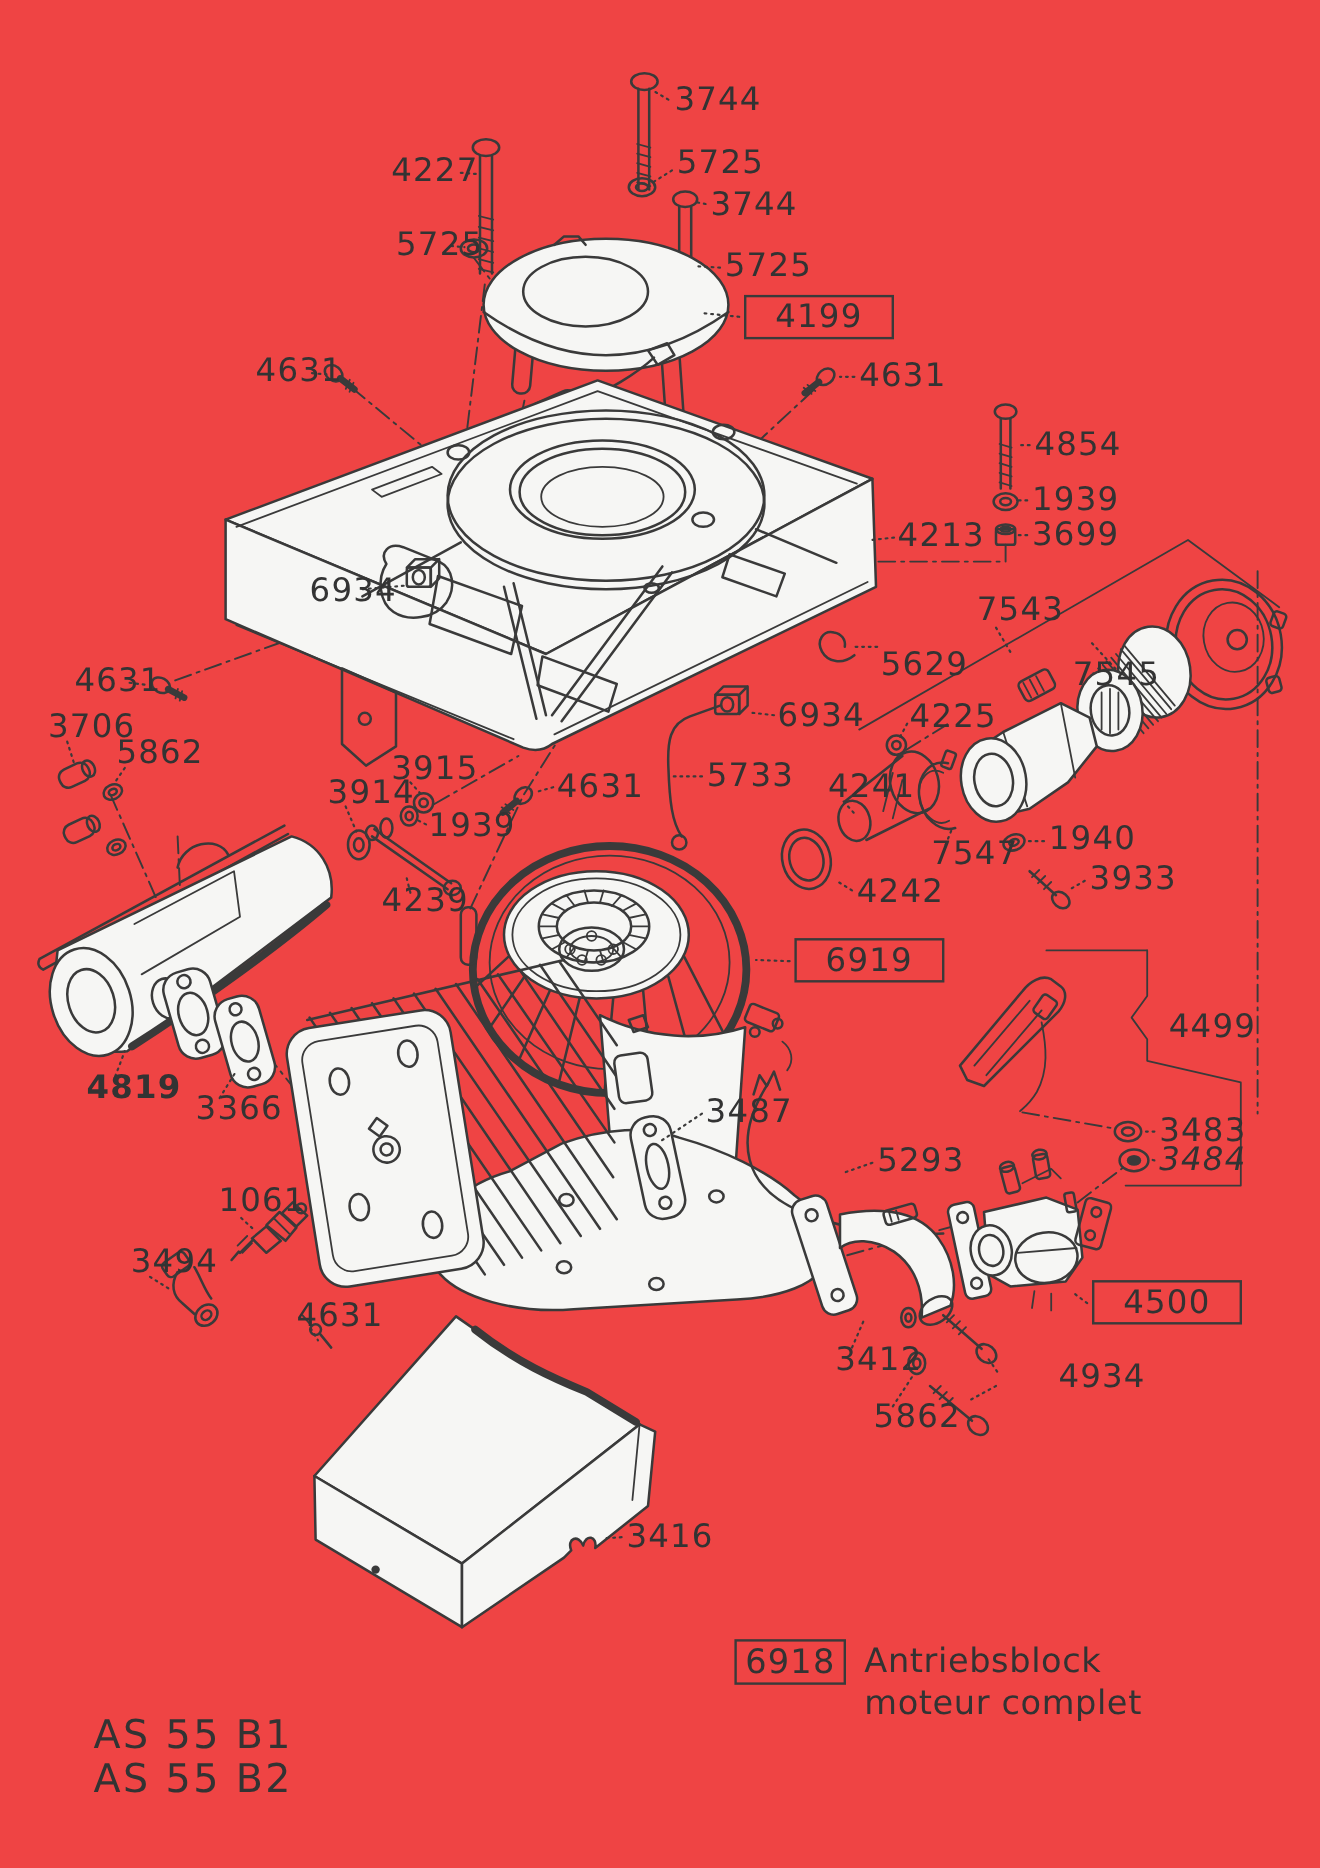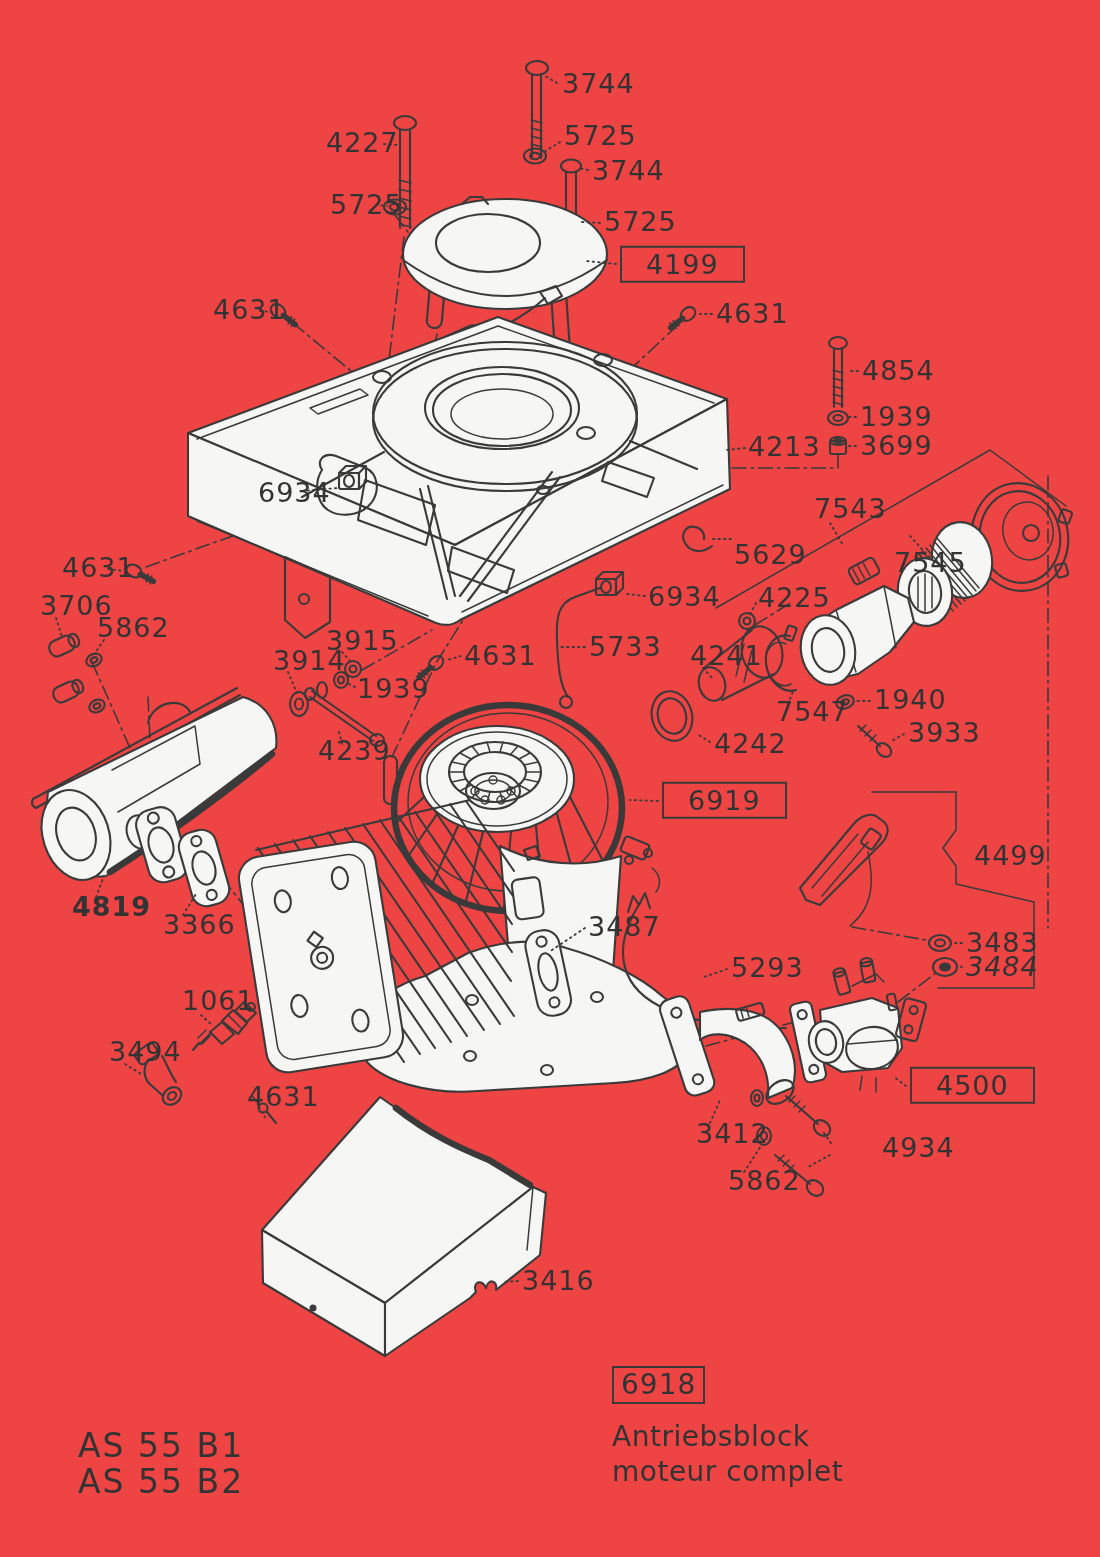--- a/index.html
+++ b/index.html
@@ -10,21 +10,21 @@
   svg .bg{fill:#f6f6f4;}
   svg .ink{fill:#3a3a3a;stroke:none;}
   svg .bold{stroke-width:5.5;}
   svg .b7{stroke-width:6.5;}
   svg .thin{stroke-width:1.5;}
   svg .ld{stroke-width:1.8;stroke-dasharray:1.5 4;}
   svg .dd{stroke-width:1.6;stroke-dasharray:14 5 2.5 5;}
   .plabel{position:absolute;transform:translateY(-52%);font-size:27px;font-weight:500;
           letter-spacing:1px;white-space:nowrap;color:#333;}
   .plabel.boxed{border:2.6px solid #3a3a3a;padding:0 24px;line-height:33px;}
-  .legend{position:absolute;left:612px;top:1366px;display:flex;align-items:flex-start;gap:15px;flex-direction:column;}
+  .legend{position:absolute;left:612px;top:1366px;display:flex;align-items:flex-start;gap:15px;}
   .legend-ref{border:2.6px solid #3a3a3a;padding:0 7px;font-size:28px;line-height:34px;
               font-weight:500;letter-spacing:1px;}
   .legend-lines{font-size:28px;line-height:35px;letter-spacing:0.5px;}
   .models{position:absolute;left:78px;top:1428px;font-size:33px;line-height:36px;letter-spacing:2px;}
 </style>
 </head>
 <body>
 
 <div class="page">
 

